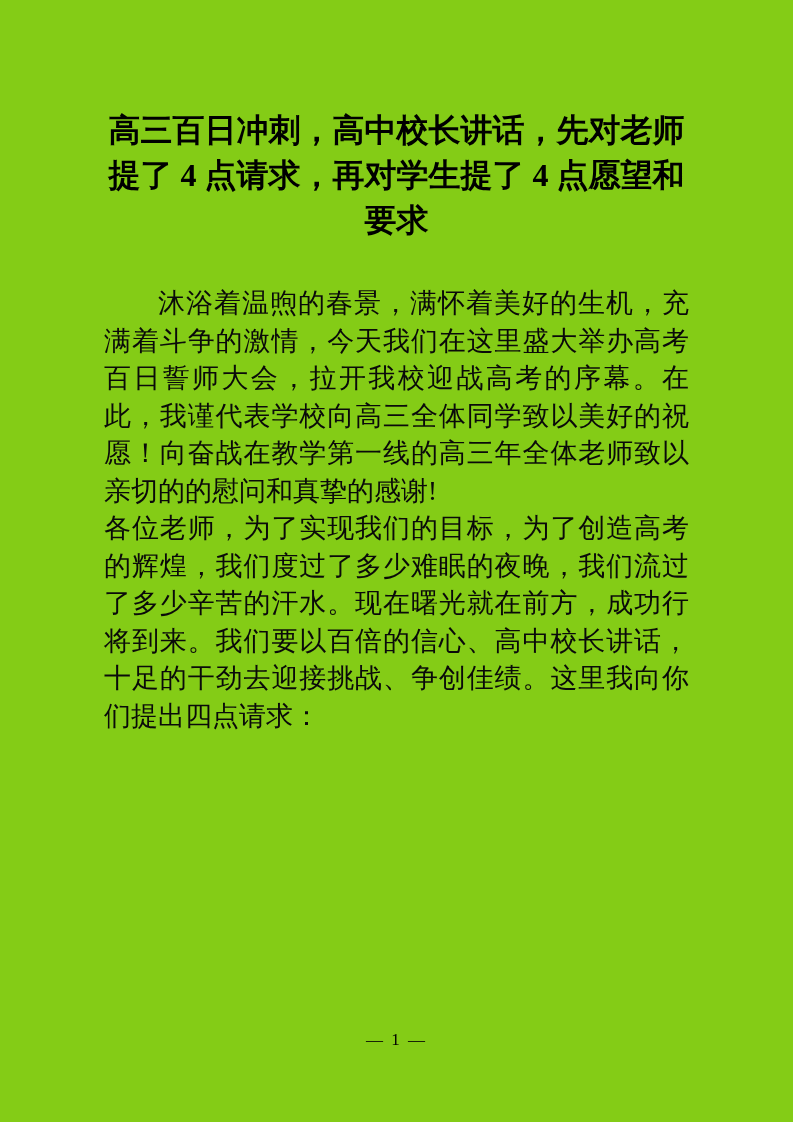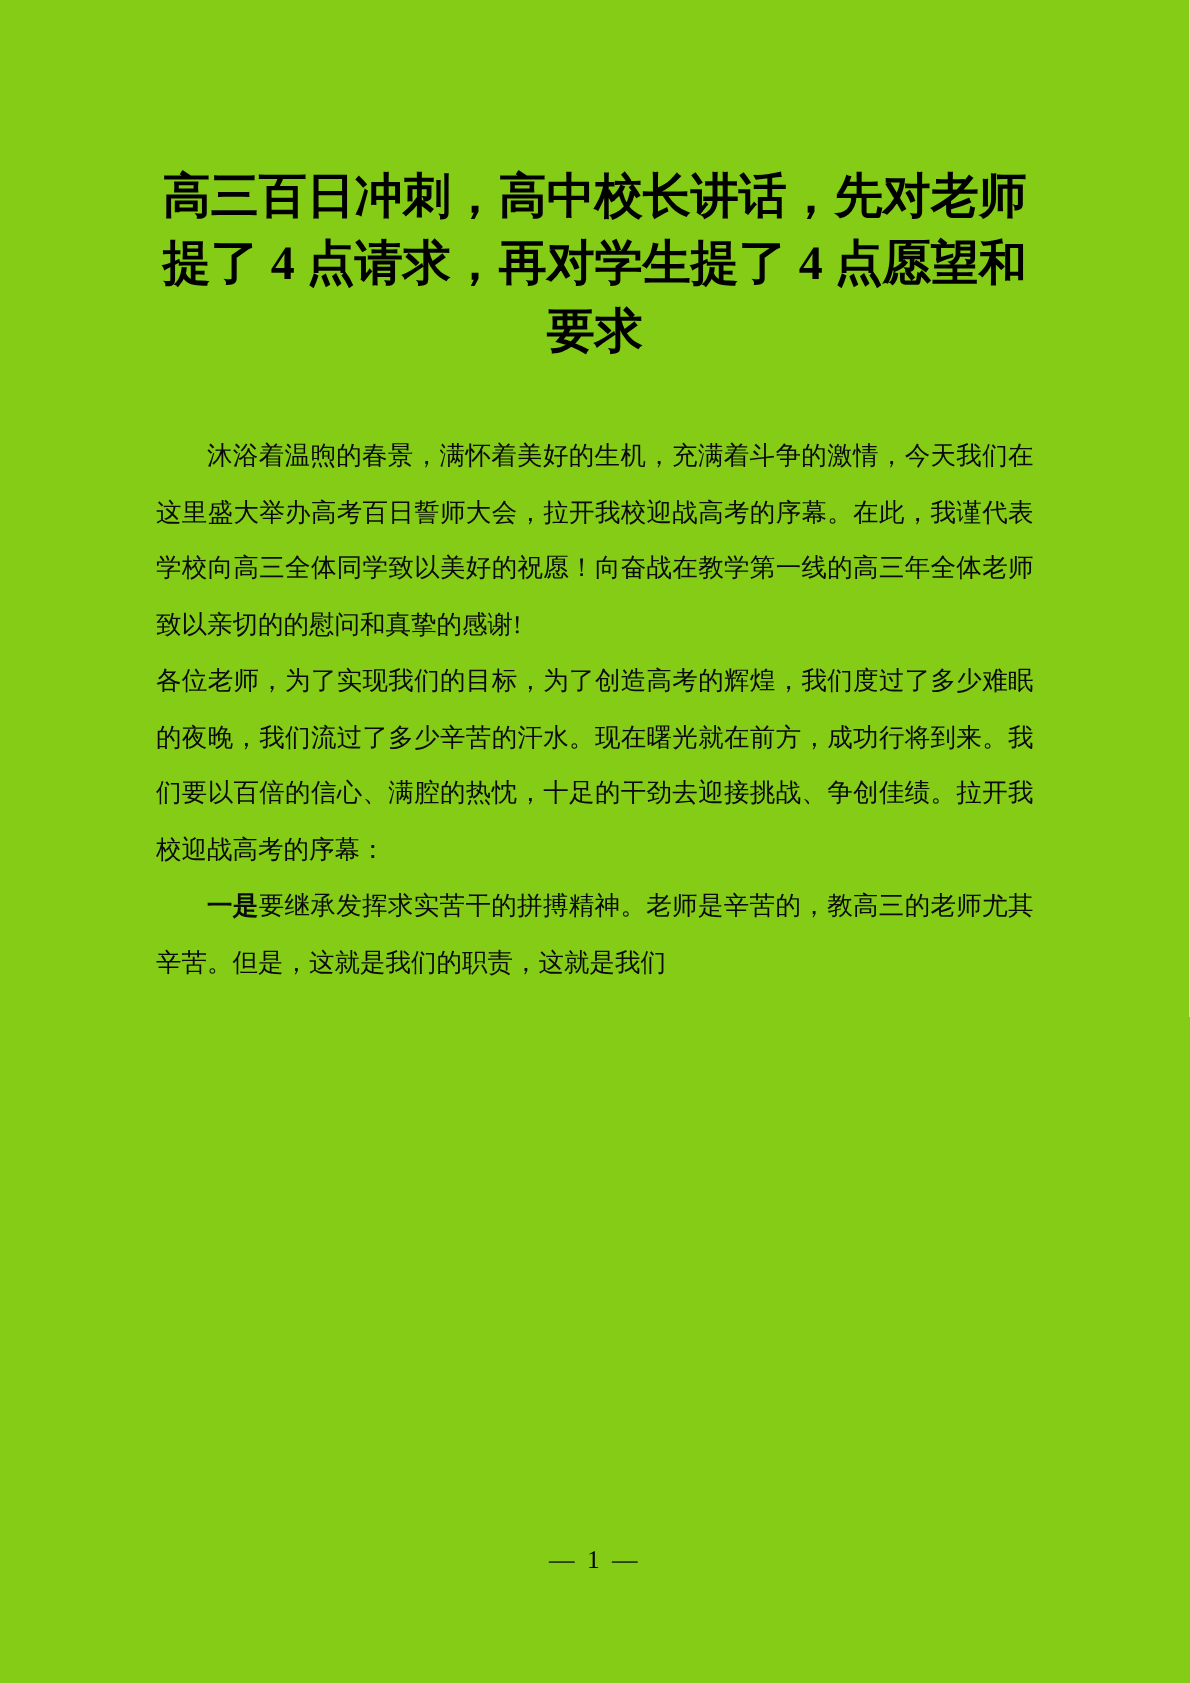--- a/index.html
+++ b/index.html
@@ -22,21 +22,21 @@
   .doc-title {
     margin: 0 0 42px 0;
     font-size: 32px;
     font-weight: bold;
     line-height: 45px;
     text-align: center;
     color: #000000;
   }
   .para {
     margin: 0;
-    font-size: 17px;
+    font-size: 27px;
     line-height: 37.5px;
     text-align: justify;
     text-justify: inter-ideograph;
     color: #0a0a0a;
     word-break: break-all;
   }
   .para.indent {
     text-indent: 2em;
   }
   .para .lead {
@@ -56,19 +56,18 @@
 </head>
 <body>
 
 <div class="page">
 
   <h1 class="doc-title">高三百日冲刺，高中校长讲话，先对老师提了 4 点请求，再对学生提了 4 点愿望和要求</h1>
 
   <p class="para indent">沐浴着温煦的春景，满怀着美好的生机，充满着斗争的激情，今天我们在这里盛大举办高考百日誓师大会，拉开我校迎战高考的序幕。在此，我谨代表学校向高三全体同学致以美好的祝愿！向奋战在教学第一线的高三年全体老师致以亲切的的慰问和真挚的感谢!</p>
 
 
-  <p class="para">各位老师，为了实现我们的目标，为了创造高考的辉煌，我们度过了多少难眠的夜晚，我们流过了多少辛苦的汗水。现在曙光就在前方，成功行将到来。我们要以百倍的信心、满腔的热忱，十足的干劲去迎接挑战、争创佳绩。拉开我校迎战高考的序幕：</p>
+  <p class="para">各位老师，为了实现我们的目标，为了创造高考的辉煌，我们度过了多少难眠的夜晚，我们流过了多少辛苦的汗水。现在曙光就在前方，成功行将到来。我们要以百倍的信心、高中校长讲话，十足的干劲去迎接挑战、争创佳绩。这里我向你们提出四点请求：</p>
 
-  <p class="para indent"><span class="lead">一是</span><span>要继承发挥求实苦干的拼搏精神。老师是辛苦的，教高三的老师尤其辛苦。但是，这就是我们的职责，这就是我们</span></p>
 
   <div class="page-footer">— 1 —</div>
 
 </div>
 
 </body></html>

